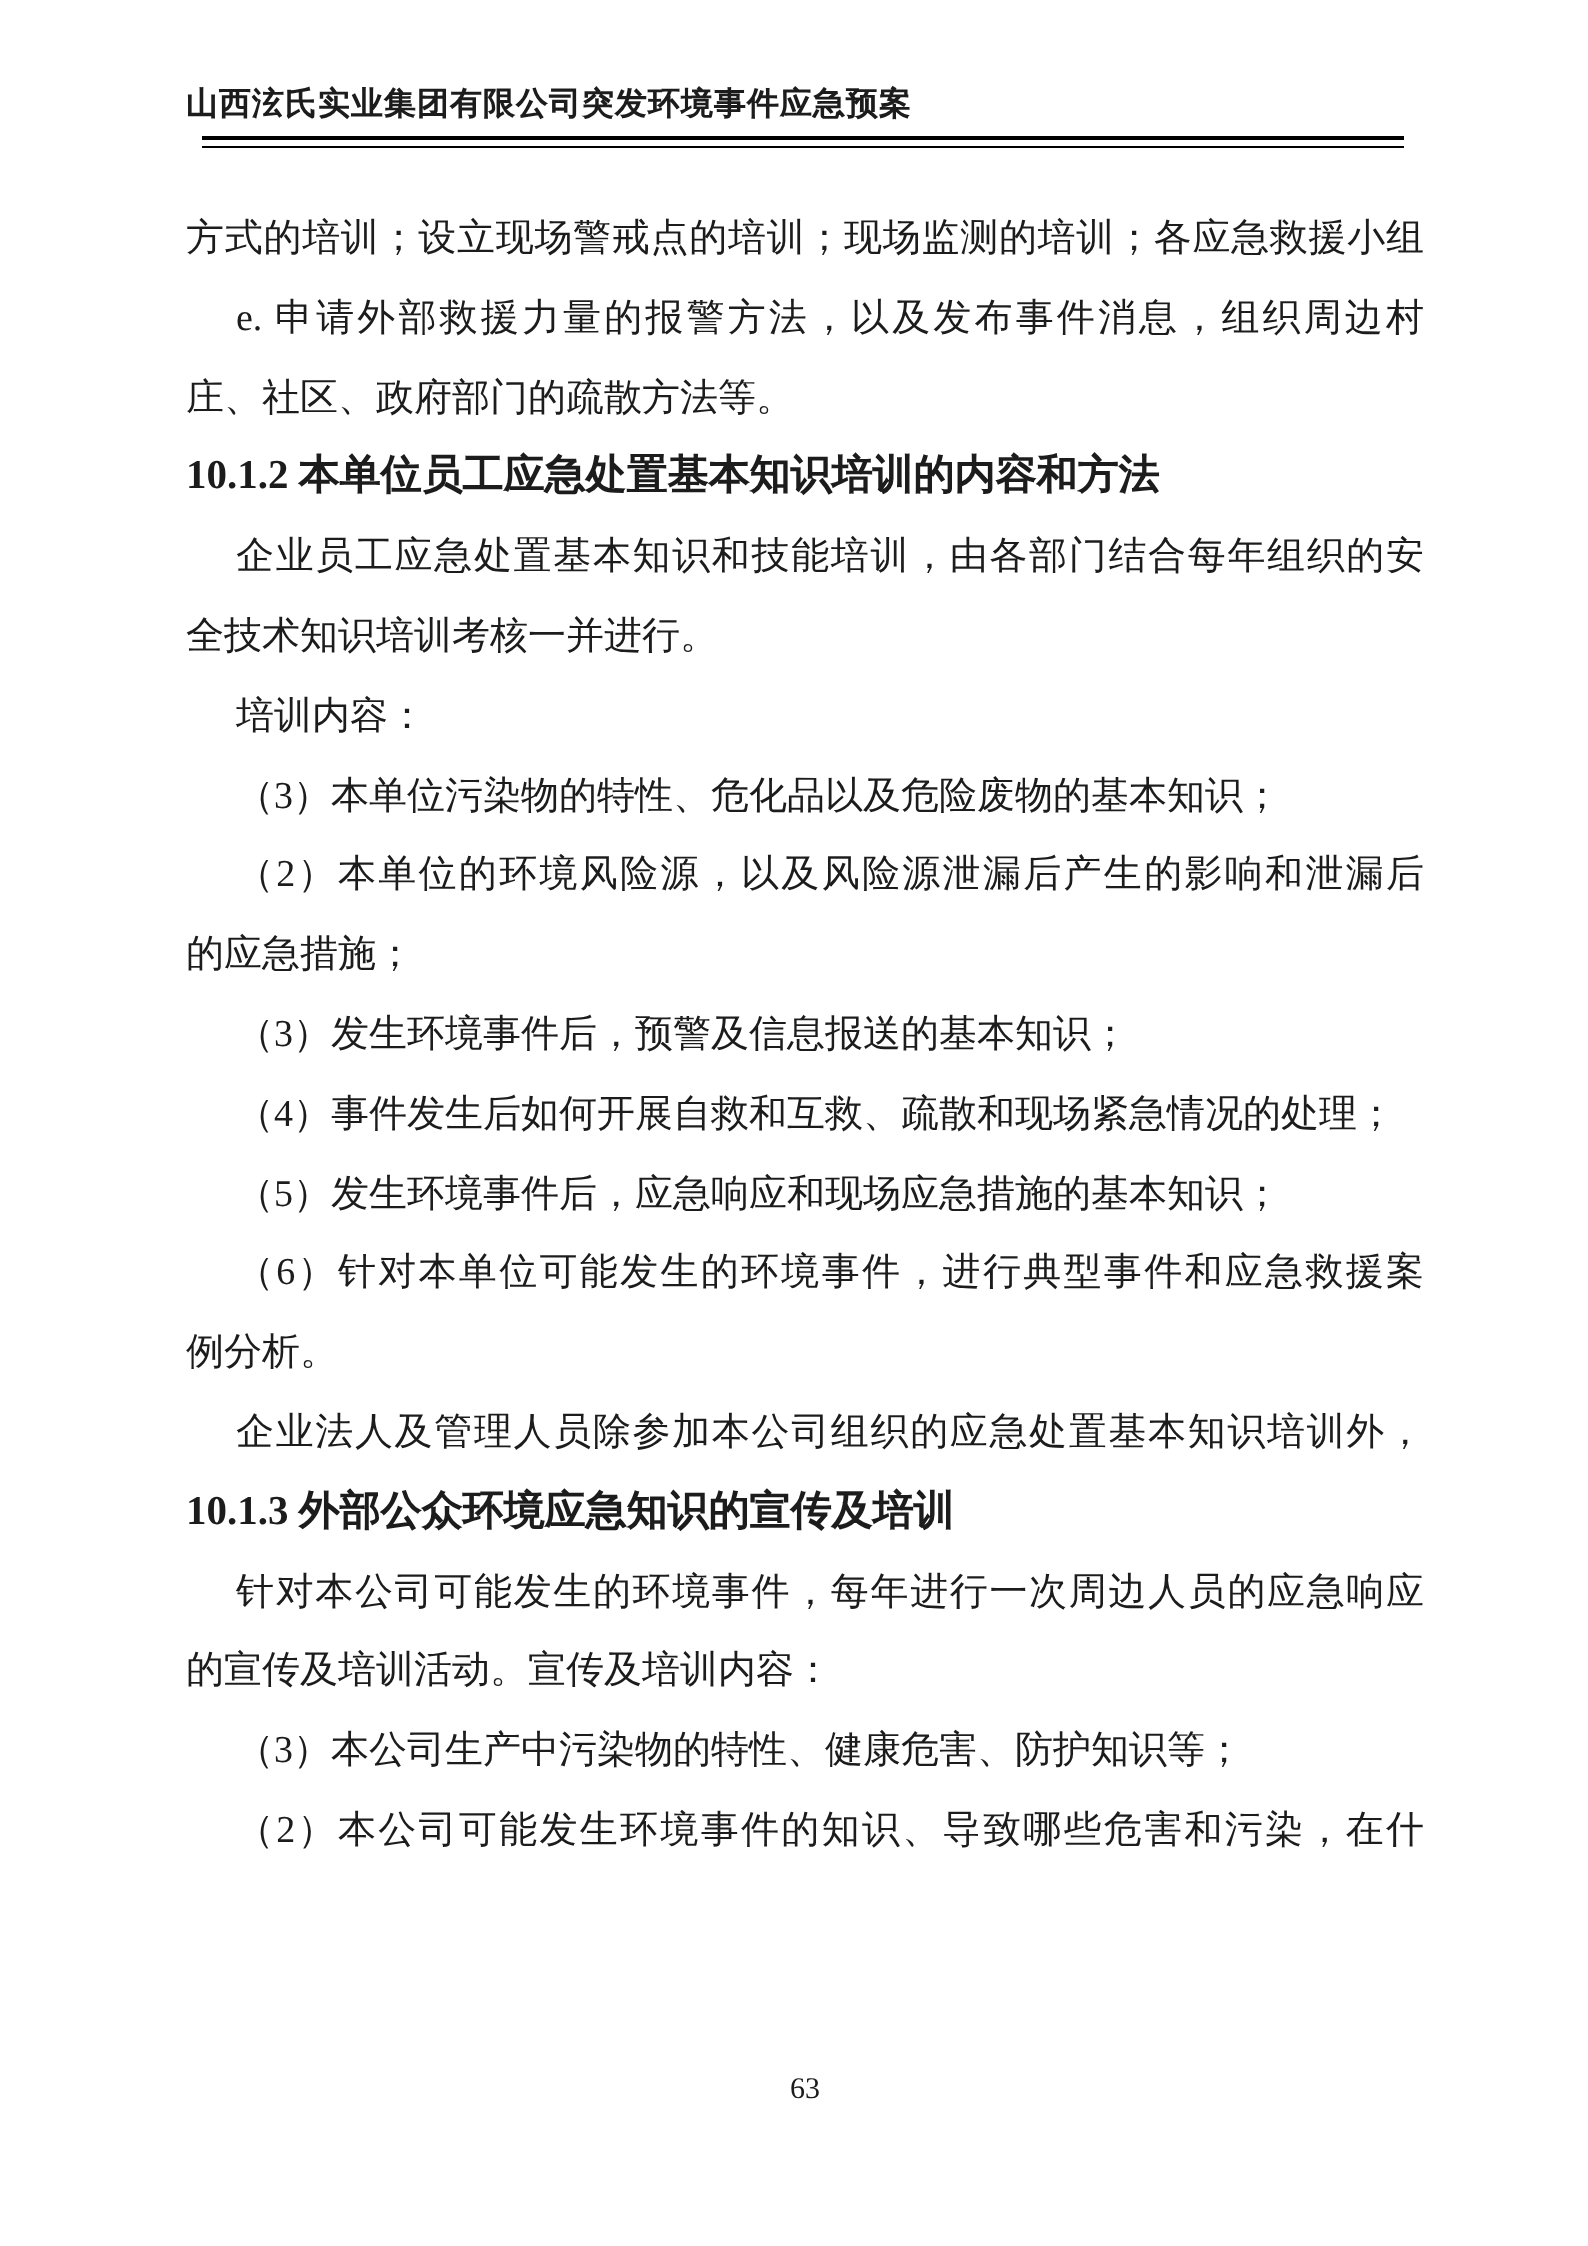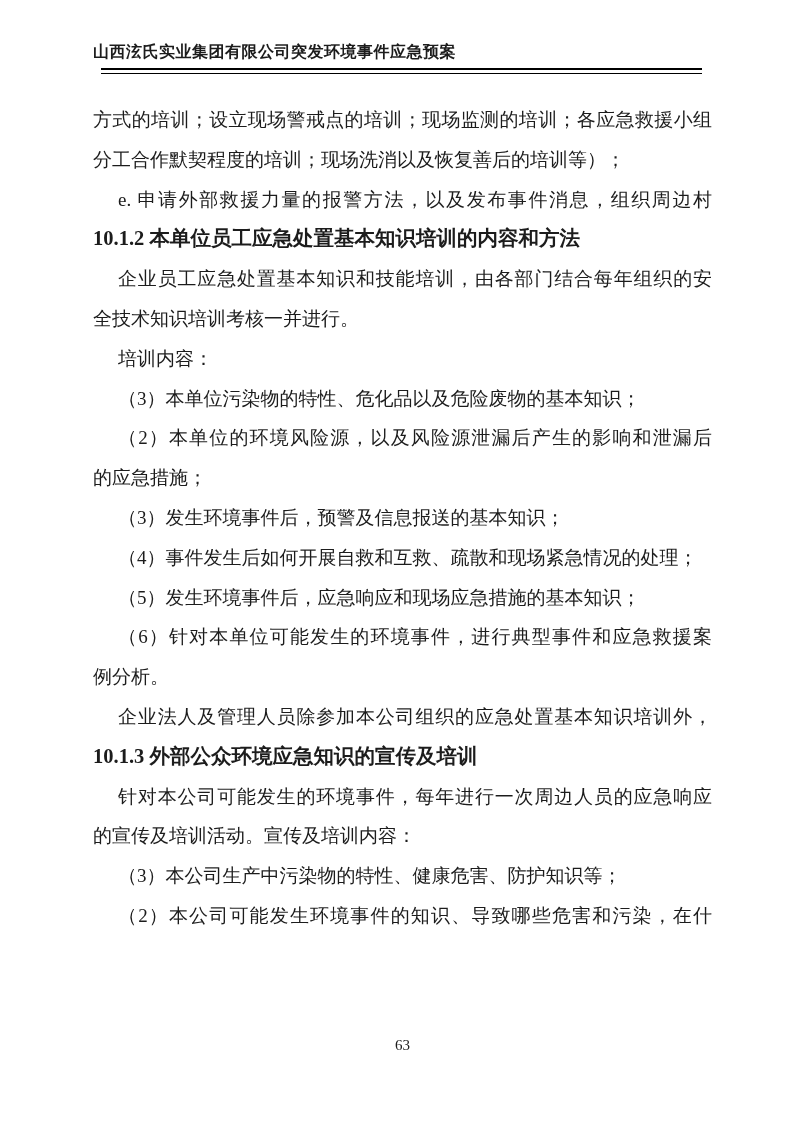--- a/index.html
+++ b/index.html
@@ -76,22 +76,22 @@
 <body>
 
 <div class="page">
 
   <div class="header-title">山西泫氏实业集团有限公司突发环境事件应急预案</div>
 
   <div class="header-rule"></div>
 
   <div class="doc-body">
     <div class="line just">方式的培训；设立现场警戒点的培训；现场监测的培训；各应急救援小组</div>
-    <div class="line">分工合作默契程度的培训；现场洗消以及恢复善后的培训等）；</div>
     <div class="line indent just">e. 申请外部救援力量的报警方法，以及发布事件消息，组织周边村</div>
+    <div class="line">庄、社区、政府部门的疏散方法等。</div>
     <div class="line heading">10.1.2 本单位员工应急处置基本知识培训的内容和方法</div>
     <div class="line indent just">企业员工应急处置基本知识和技能培训，由各部门结合每年组织的安</div>
     <div class="line">全技术知识培训考核一并进行。</div>
     <div class="line indent">培训内容：</div>
     <div class="line indent">（3）本单位污染物的特性、危化品以及危险废物的基本知识；</div>
     <div class="line indent just">（2）本单位的环境风险源，以及风险源泄漏后产生的影响和泄漏后</div>
     <div class="line">的应急措施；</div>
     <div class="line indent">（3）发生环境事件后，预警及信息报送的基本知识；</div>
     <div class="line indent">（4）事件发生后如何开展自救和互救、疏散和现场紧急情况的处理；</div>
     <div class="line indent">（5）发生环境事件后，应急响应和现场应急措施的基本知识；</div>

